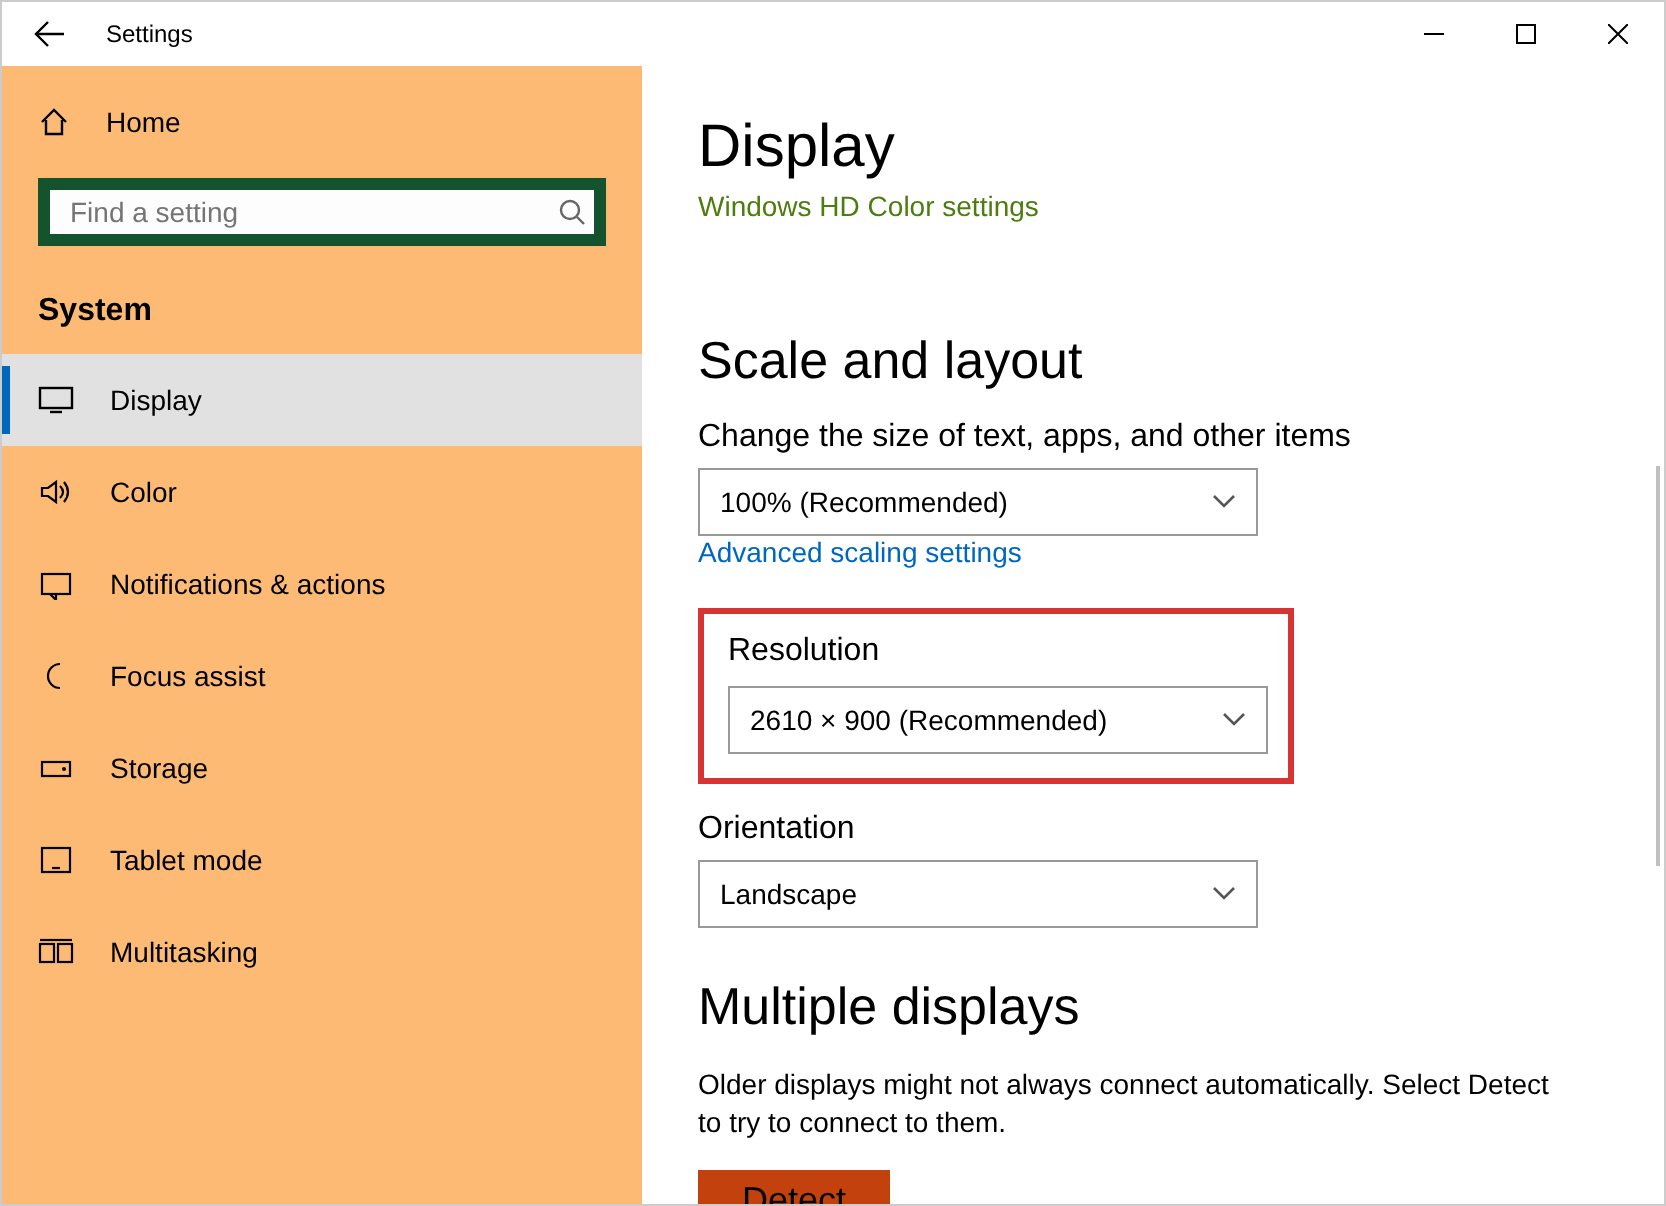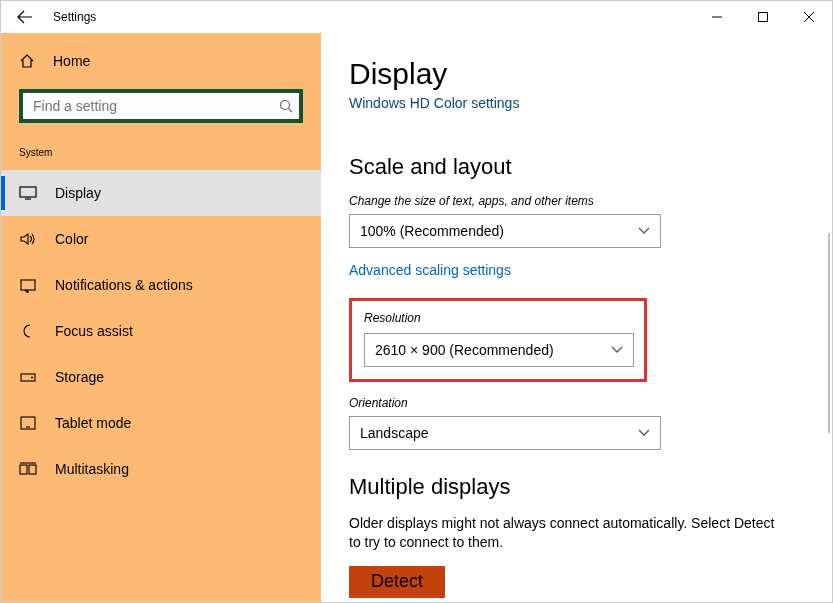--- a/index.html
+++ b/index.html
@@ -70,41 +70,41 @@
   gap: 18px;
   cursor: default;
 }
 .home-row .label { font-size: 14px; }
 .search-wrap {
   padding: 8px 18px 10px 18px;
 }
 .search {
   width: 100%;
   height: 34px;
-  border: 4px solid #14532d;
+  border: 6px solid #14532d;
   background: #fdfdfd;
   padding: 0 34px 0 10px;
   font-size: 14px;
   color: #666;
   position: relative;
 }
 .search-container {
   position: relative;
 }
 .search-icon {
   position: absolute;
   right: 10px;
   top: 50%;
   transform: translateY(-50%);
   pointer-events: none;
 }
 .section-label {
   padding: 14px 18px 12px 18px;
-  font-weight: 400;
-  font-size: 10px;
+  font-weight: 700;
+  font-size: 16px;
 }
 .nav-item {
   display: flex;
   align-items: center;
   height: 46px;
   padding-left: 18px;
   gap: 18px;
   cursor: default;
   position: relative;
 }
@@ -133,52 +133,50 @@
   padding: 24px 24px 24px 28px;
   overflow-y: auto;
   position: relative;
 }
 .content h1 {
   font-weight: 400;
   font-size: 30px;
   margin-bottom: 4px;
 }
 .content .link-cut {
-  color: #0c4a6e;
-  font-size: 14px;
-  margin-bottom: 19px;
+  color: #4d7c0f;
+  font-size: 14px;
+  margin-bottom: 30px;
   display: inline-block;
 }
 .content h2 {
   font-weight: 400;
-  font-size: 22px;
+  font-size: 26px;
   margin-top: 24px;
   margin-bottom: 14px;
 }
 .field-label {
-  font-size: 12px;
+  font-size: 16px;
   margin-bottom: 6px;
-  font-style: italic;
 }
 .dropdown {
-  width: 312px;
+  width: 280px;
   height: 34px;
   border: 1px solid #999;
   background: #fff;
   display: flex;
   align-items: center;
   justify-content: space-between;
   padding: 0 10px;
   font-size: 14px;
   cursor: default;
 }
 .link {
   color: #0067c0;
   font-size: 14px;
-  margin-top: 14px;
   display: inline-block;
   cursor: default;
 }
 .highlight-box {
   border: 3px solid #d83434;
   padding: 10px 12px 12px 12px;
   margin-top: 20px;
   margin-bottom: 14px;
   width: 298px;
 }

